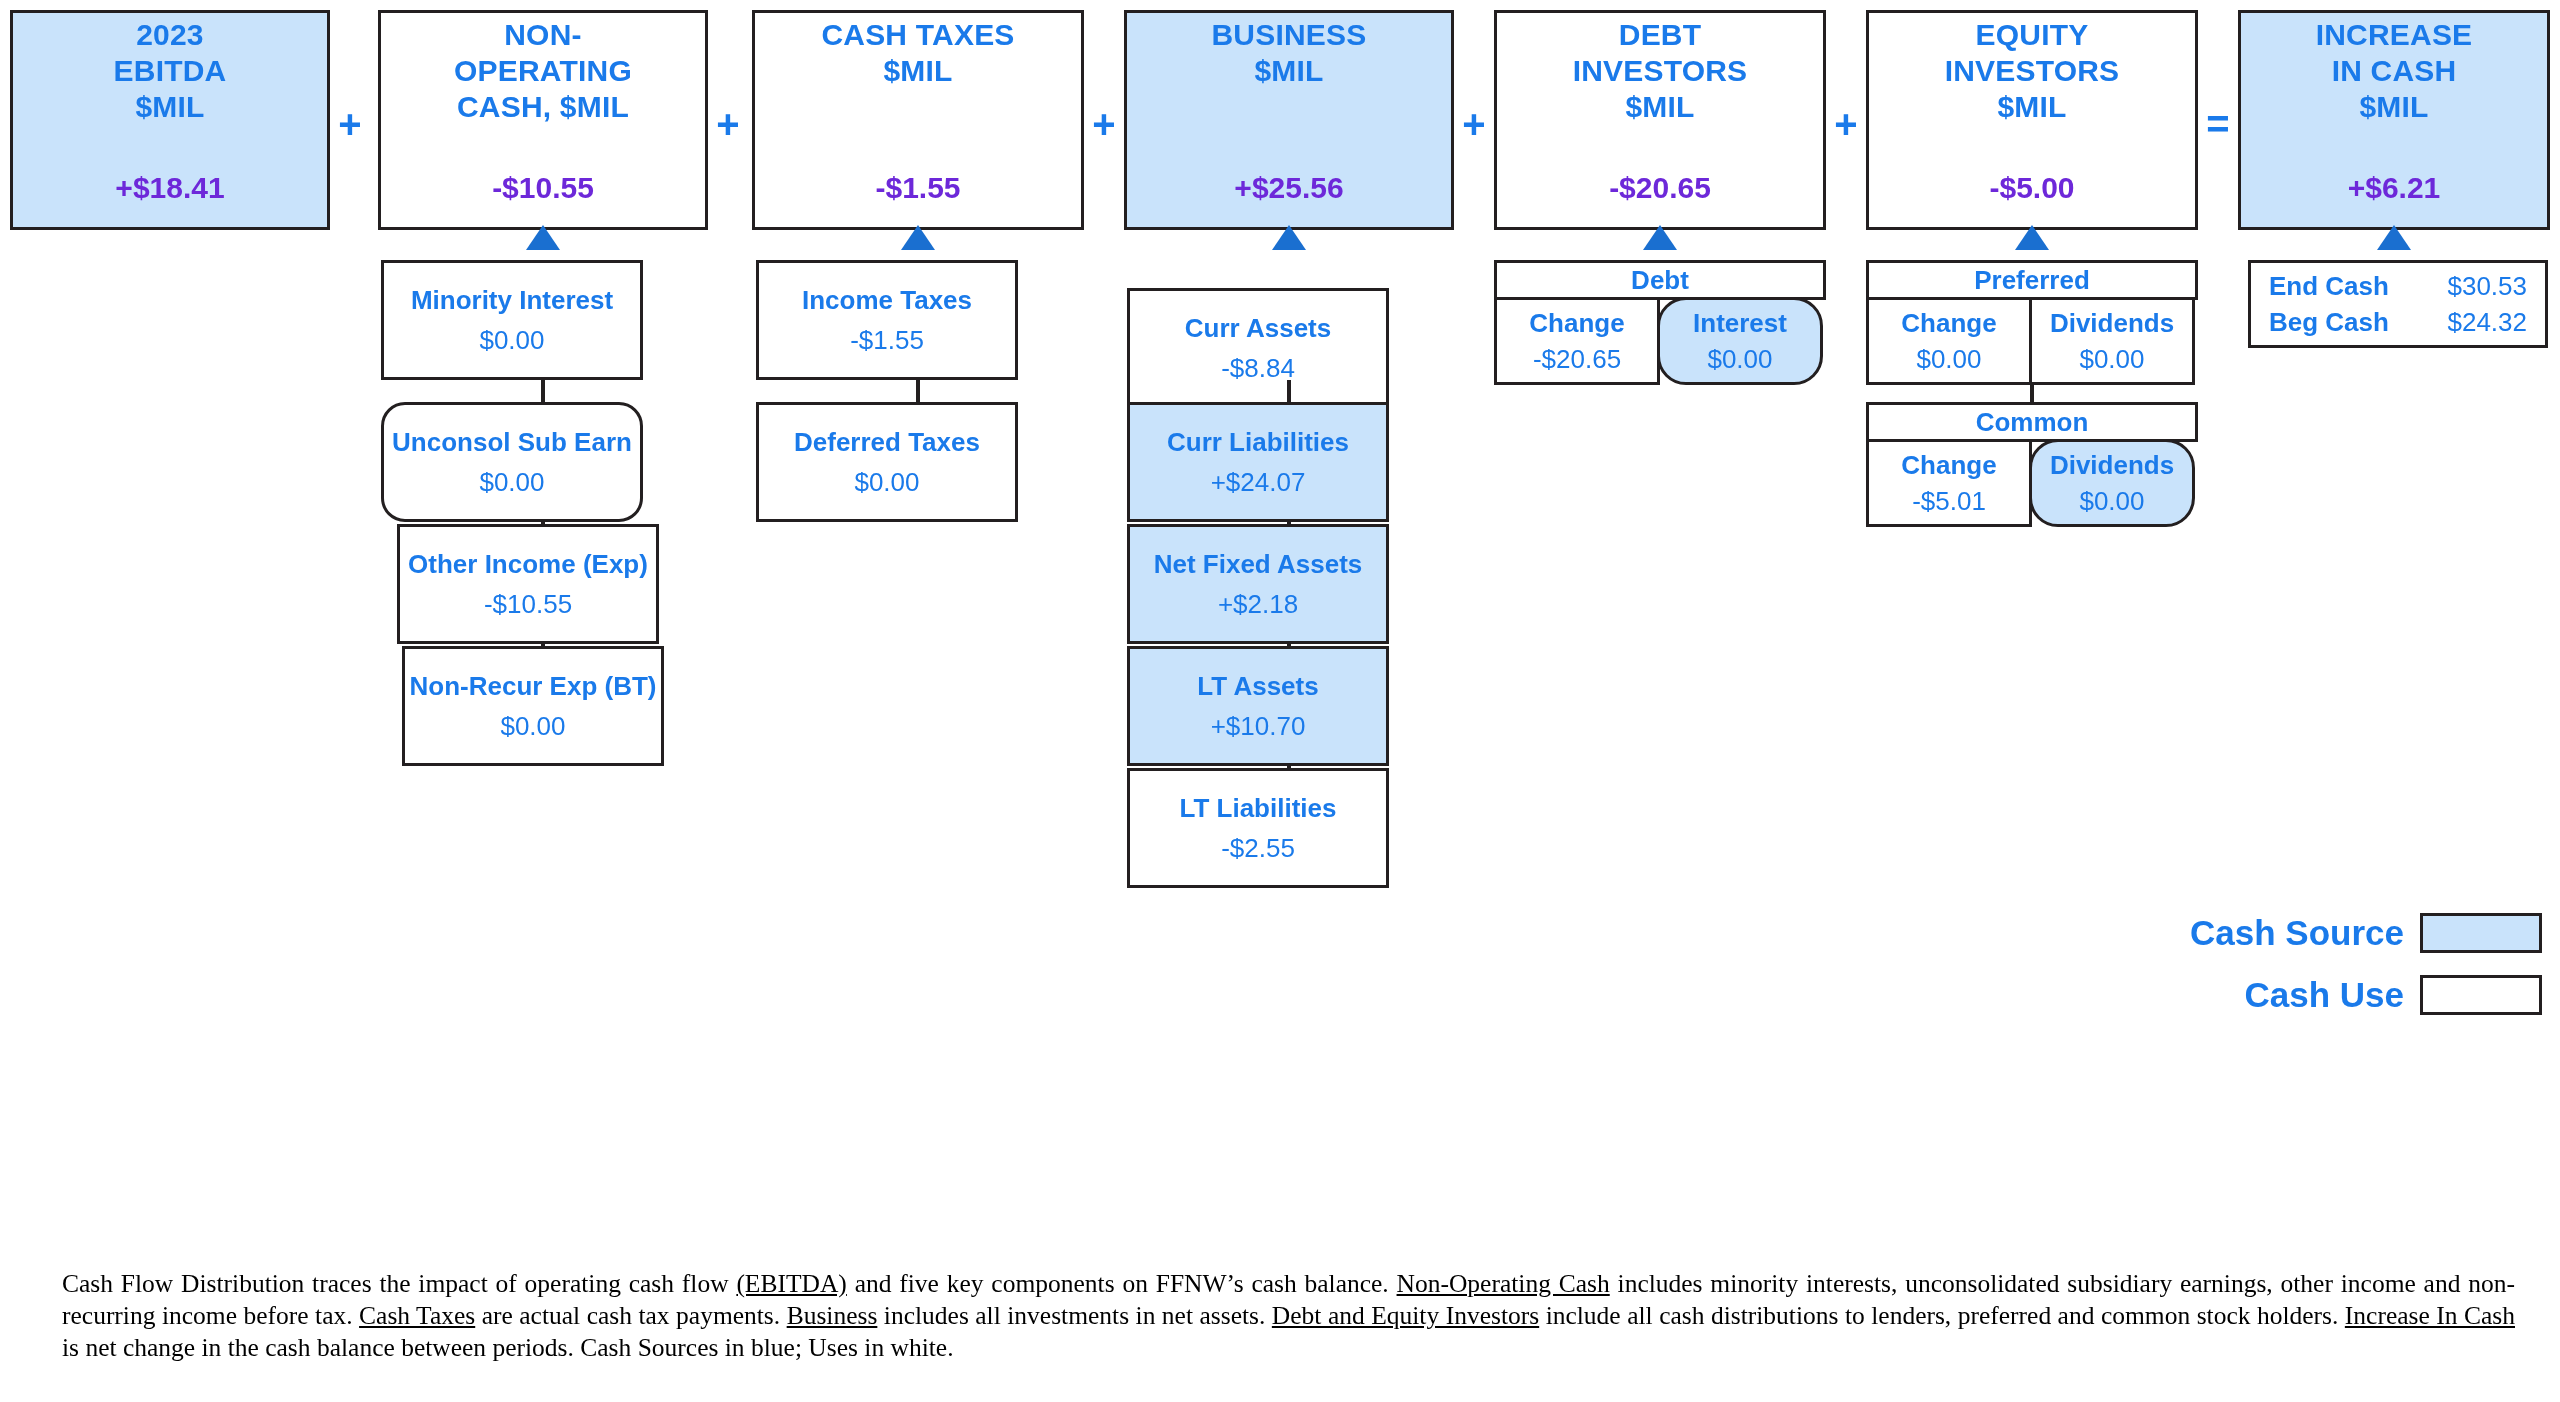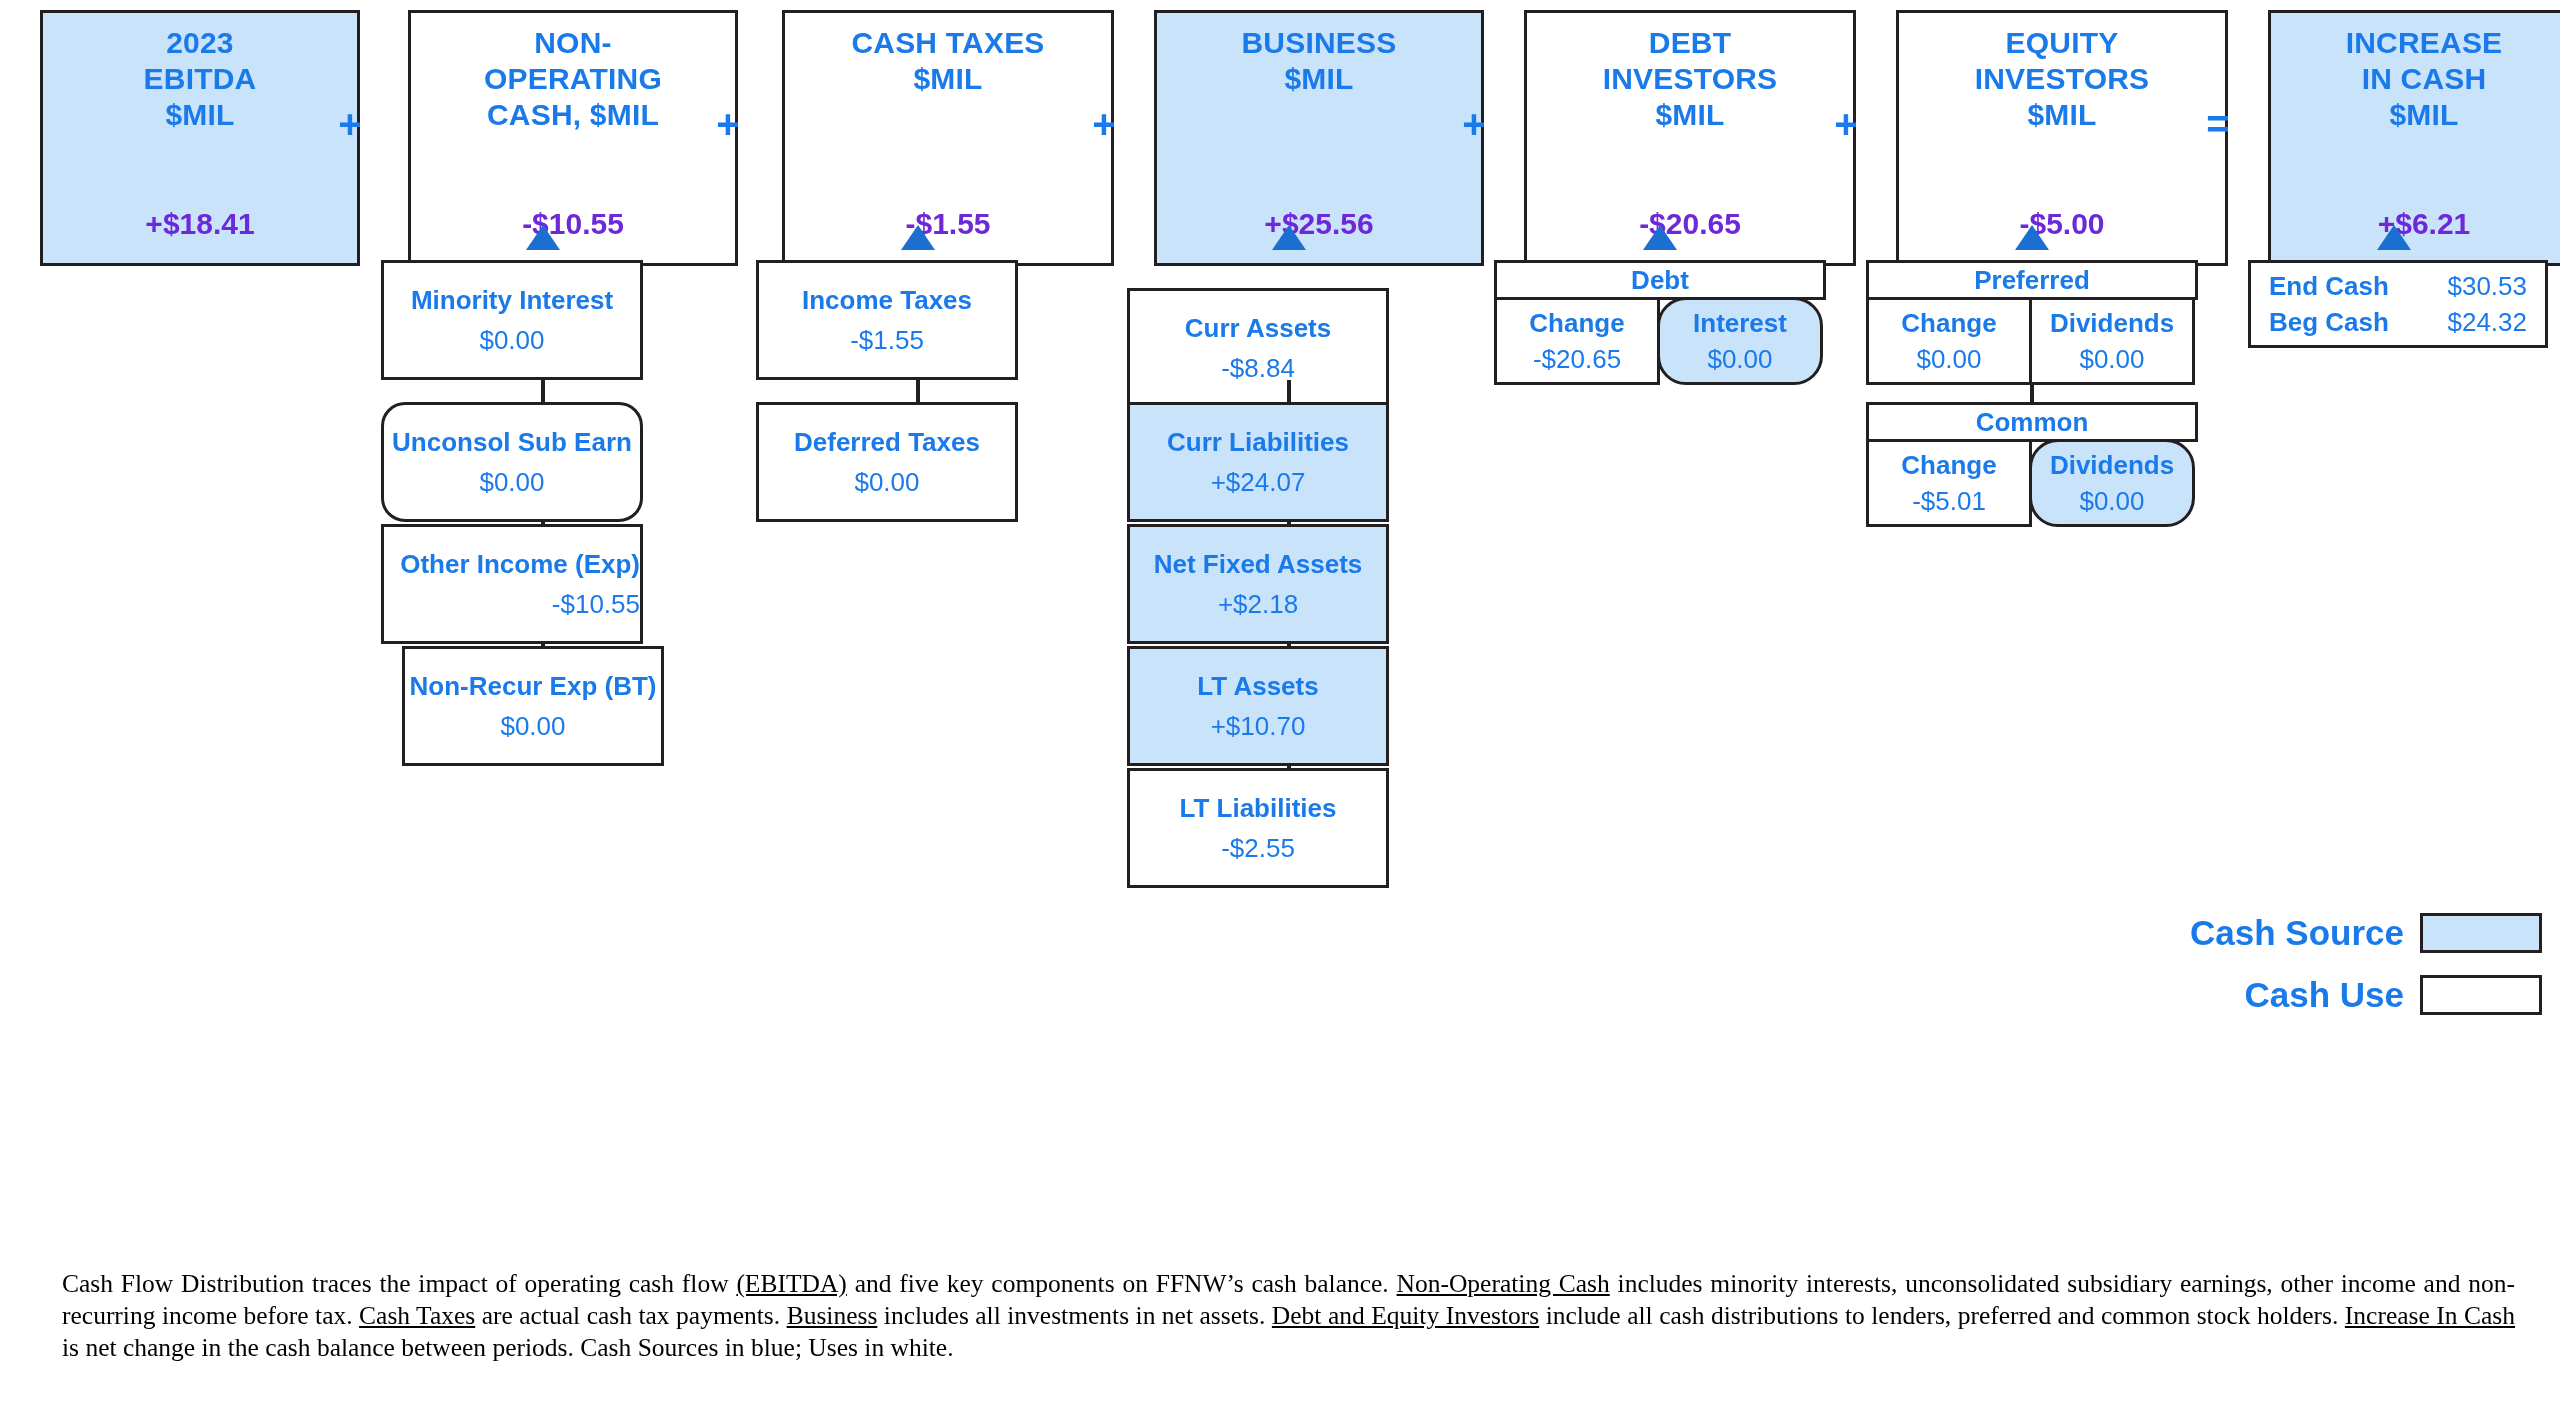--- a/index.html
+++ b/index.html
@@ -31,28 +31,27 @@
     font-weight: bold;
   }
   .box.src {
     background: #c9e3fb;
     border-color: #231f20;
   }
 
   
   .topbox {
     top: 10px;
-    height: 256px;
+    height: 220px;
     width: 320px;
     display: flex;
     flex-direction: column;
     align-items: center;
     justify-content: flex-start;
-    padding-top: 12px;
-    margin-left: 30px;
+    padding-top: 4px;
   }
   .topbox .title {
     font-size: 30px;
     line-height: 36px;
     font-weight: bold;
     color: #1a7aea;
     letter-spacing: 0.2px;
     white-space: pre-line;
   }
   .topbox .amount {
@@ -299,21 +298,21 @@
     <div class="val">$0.00</div>
   </div>
   <div class="vlink" style="left:541px;top:380px;height:22px;"></div>
 
   <div class="box detail" style="left:381px;top:402px;border-radius:24px;">
     <div class="lbl">Unconsol Sub Earn</div>
     <div class="val">$0.00</div>
   </div>
   <div class="vlink" style="left:541px;top:522px;height:22px;"></div>
 
-  <div class="box detail" style="left:381px;top:524px;align-items:flex-end;">
+  <div class="box detail" style="left:397px;top:524px;">
     <div class="lbl">Other Income (Exp)</div>
     <div class="val">-$10.55</div>
   </div>
   <div class="vlink" style="left:541px;top:644px;height:24px;"></div>
 
   <div class="box detail" style="left:402px;top:646px;">
     <div class="lbl">Non-Recur Exp (BT)</div>
     <div class="val">$0.00</div>
   </div>
 

